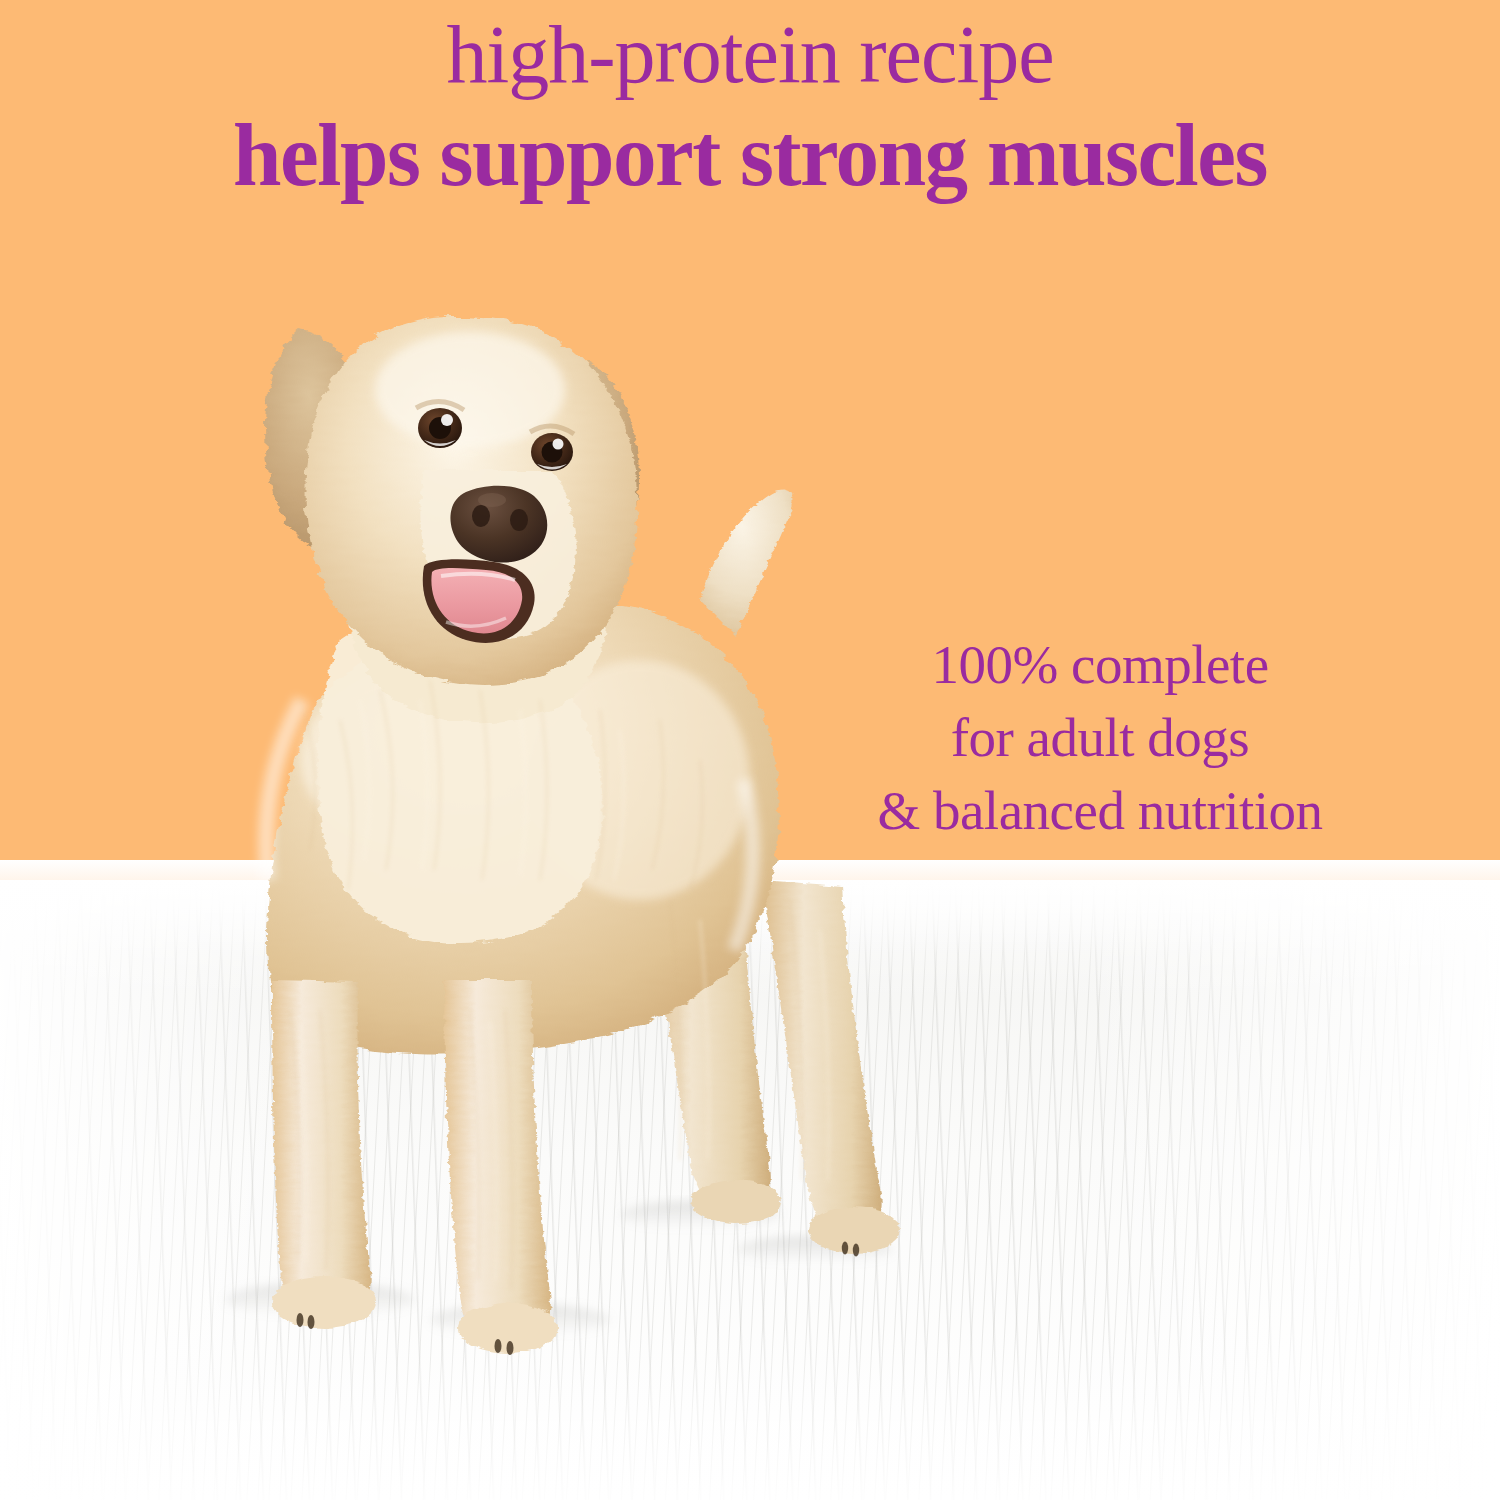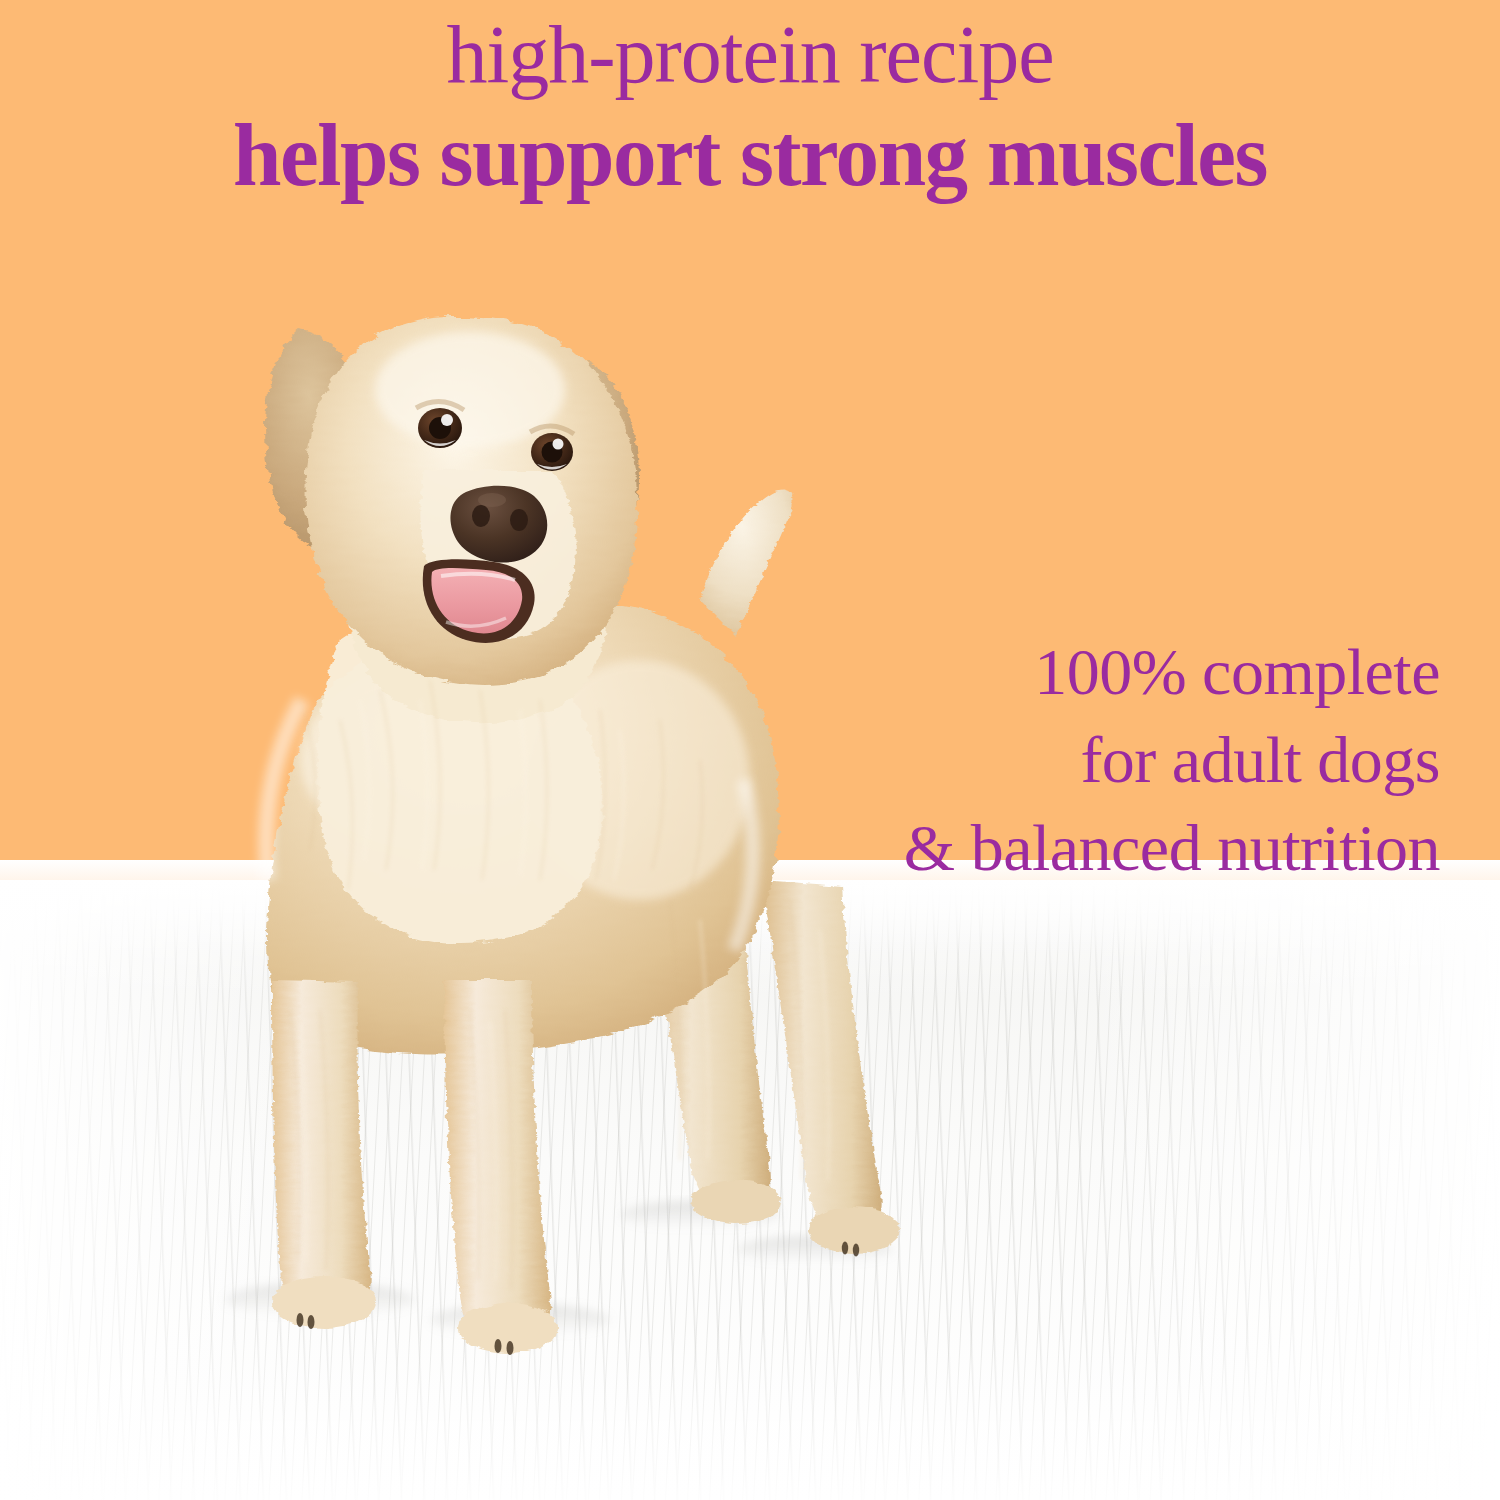--- a/index.html
+++ b/index.html
@@ -82,23 +82,23 @@
     white-space: nowrap;
     transform: scaleX(0.99);
   }
 
   
   .sidecopy {
     position: absolute;
     left: 760px;
     top: 628px;
     width: 680px;
-    text-align: right;
+    text-align: center;
     color: #9A2BA0;
-    font-size: 66px;
+    font-size: 55px;
     font-weight: 400;
     line-height: 1.33;
     letter-spacing: -0.5px;
   }
   .sidecopy div { white-space: nowrap; }
 
   
   .dog { position: absolute; left: 0; top: 0; width: 1500px; height: 1500px; }
   .dog svg { display: block; width: 1500px; height: 1500px; }
 </style>

